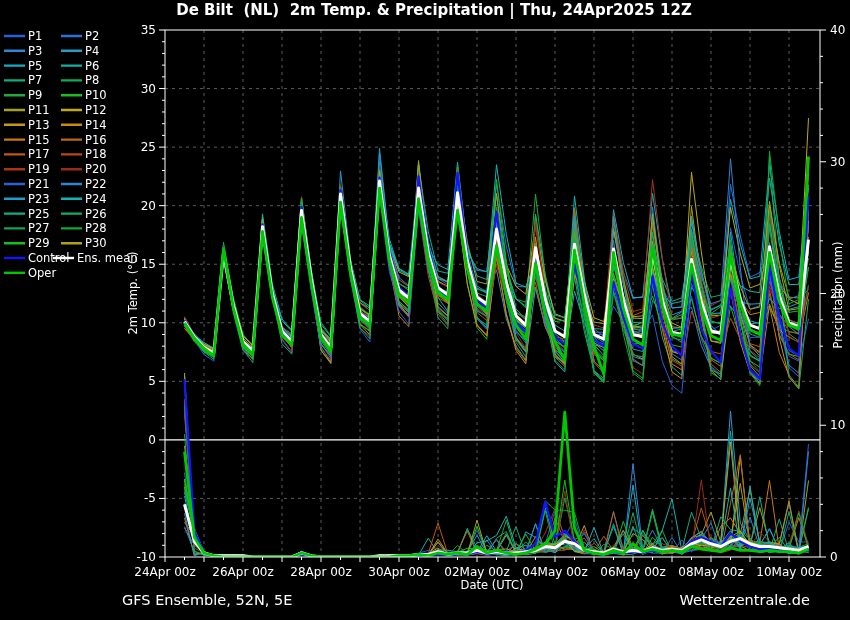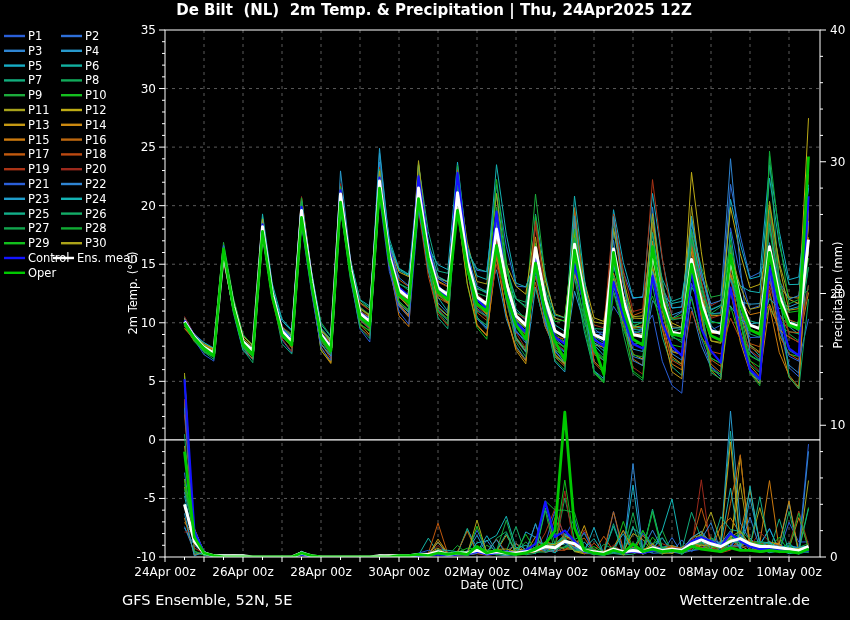--- a/index.html
+++ b/index.html
@@ -1,16 +1,16 @@
 <!DOCTYPE html>
 <html><head>
 <meta charset="utf-8">
 <style>
   html,body{margin:0;padding:0;background:#000;}
-  #stage{position:relative;width:850px;height:620px;background:#000;overflow:hidden;}
+  #stage{position:relative;width:850px;height:620px;background:#000;overflow:hidden;border-radius:17px;}
   svg text{font-family:"DejaVu Sans","Liberation Sans",sans-serif;fill:#fff;}
   text[data-name="chart-title"]{white-space:pre;font-weight:bold;font-size:15px;}
   .footer-text{font-size:14.5px;}
   .axis-title{font-size:11.5px;}
   .tick-label{font-size:12px;}
   .x-axis-title{font-size:11.5px;}
   .legend-label{font-size:11.5px;}
 </style>
 </head>
 <body>

